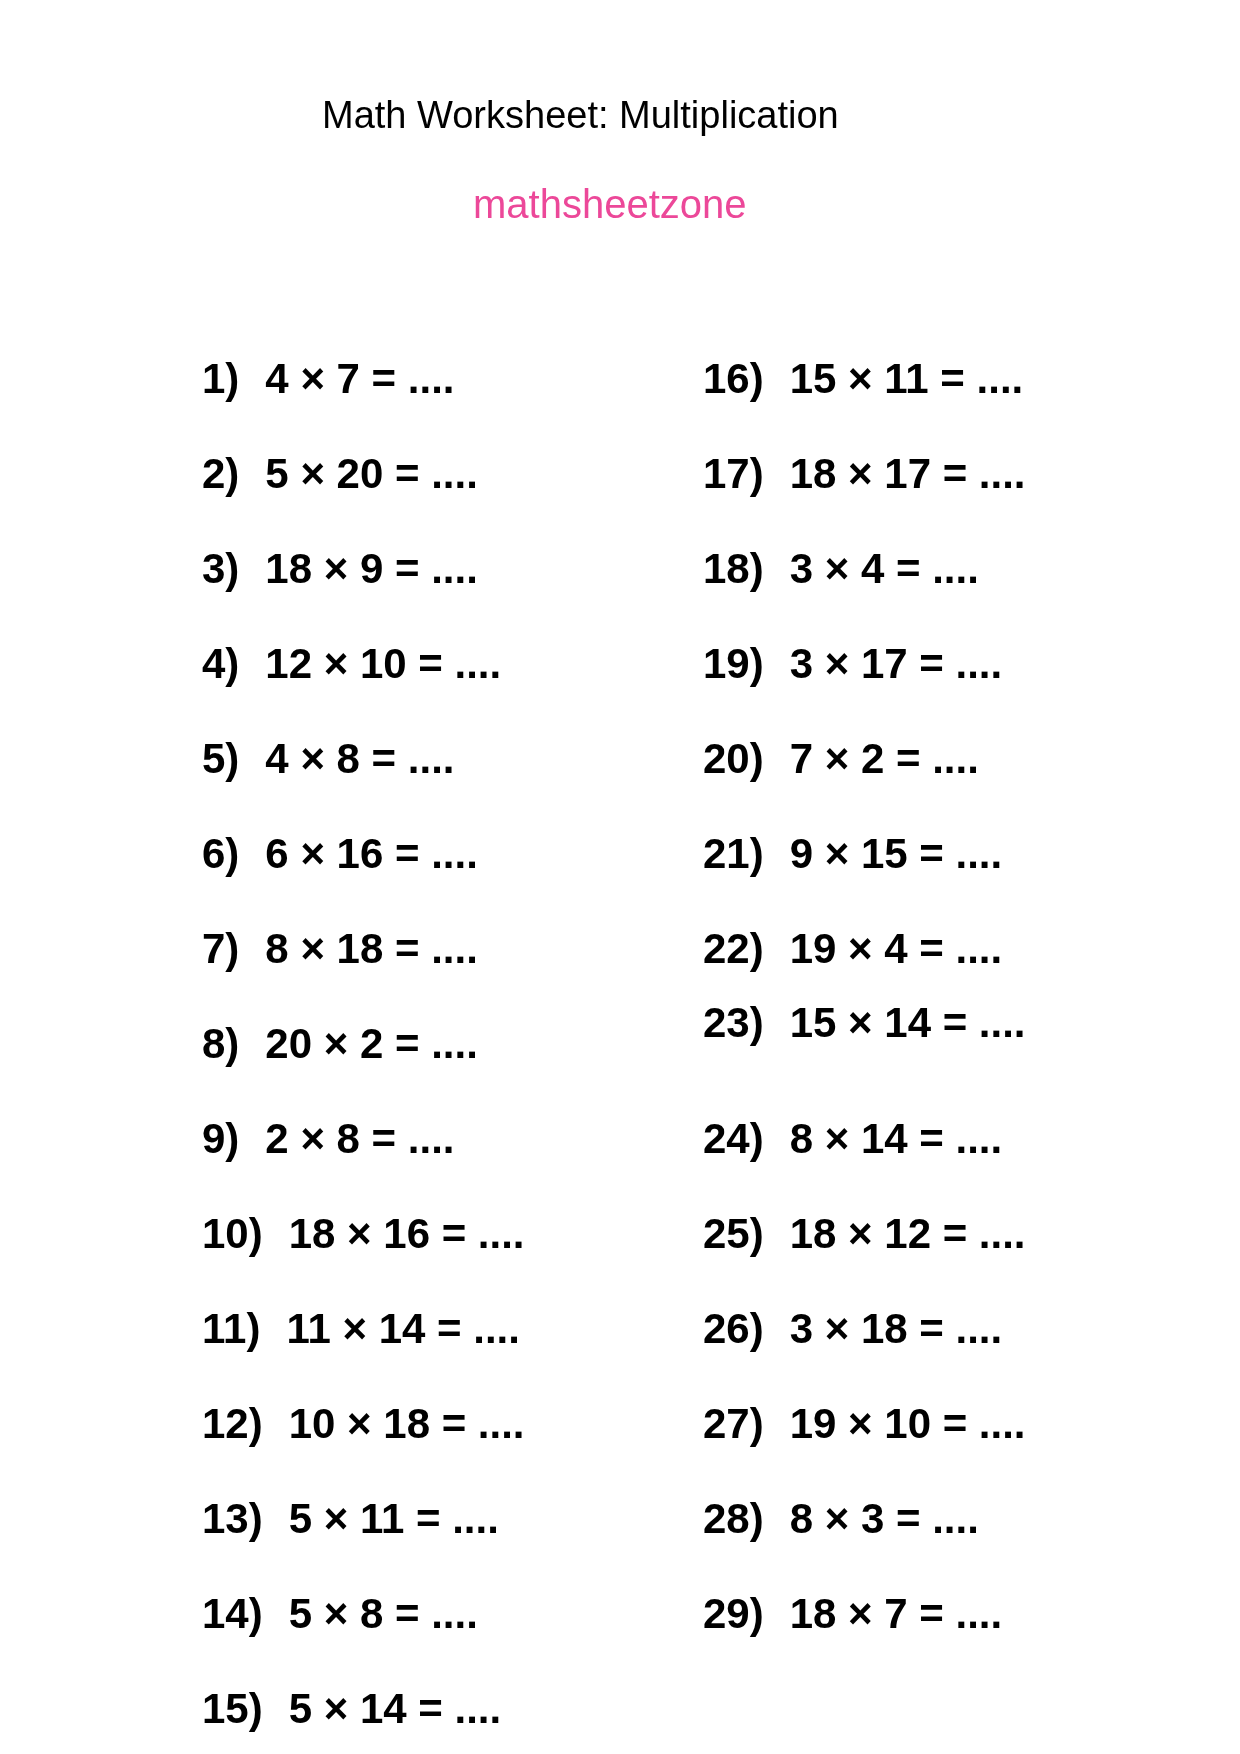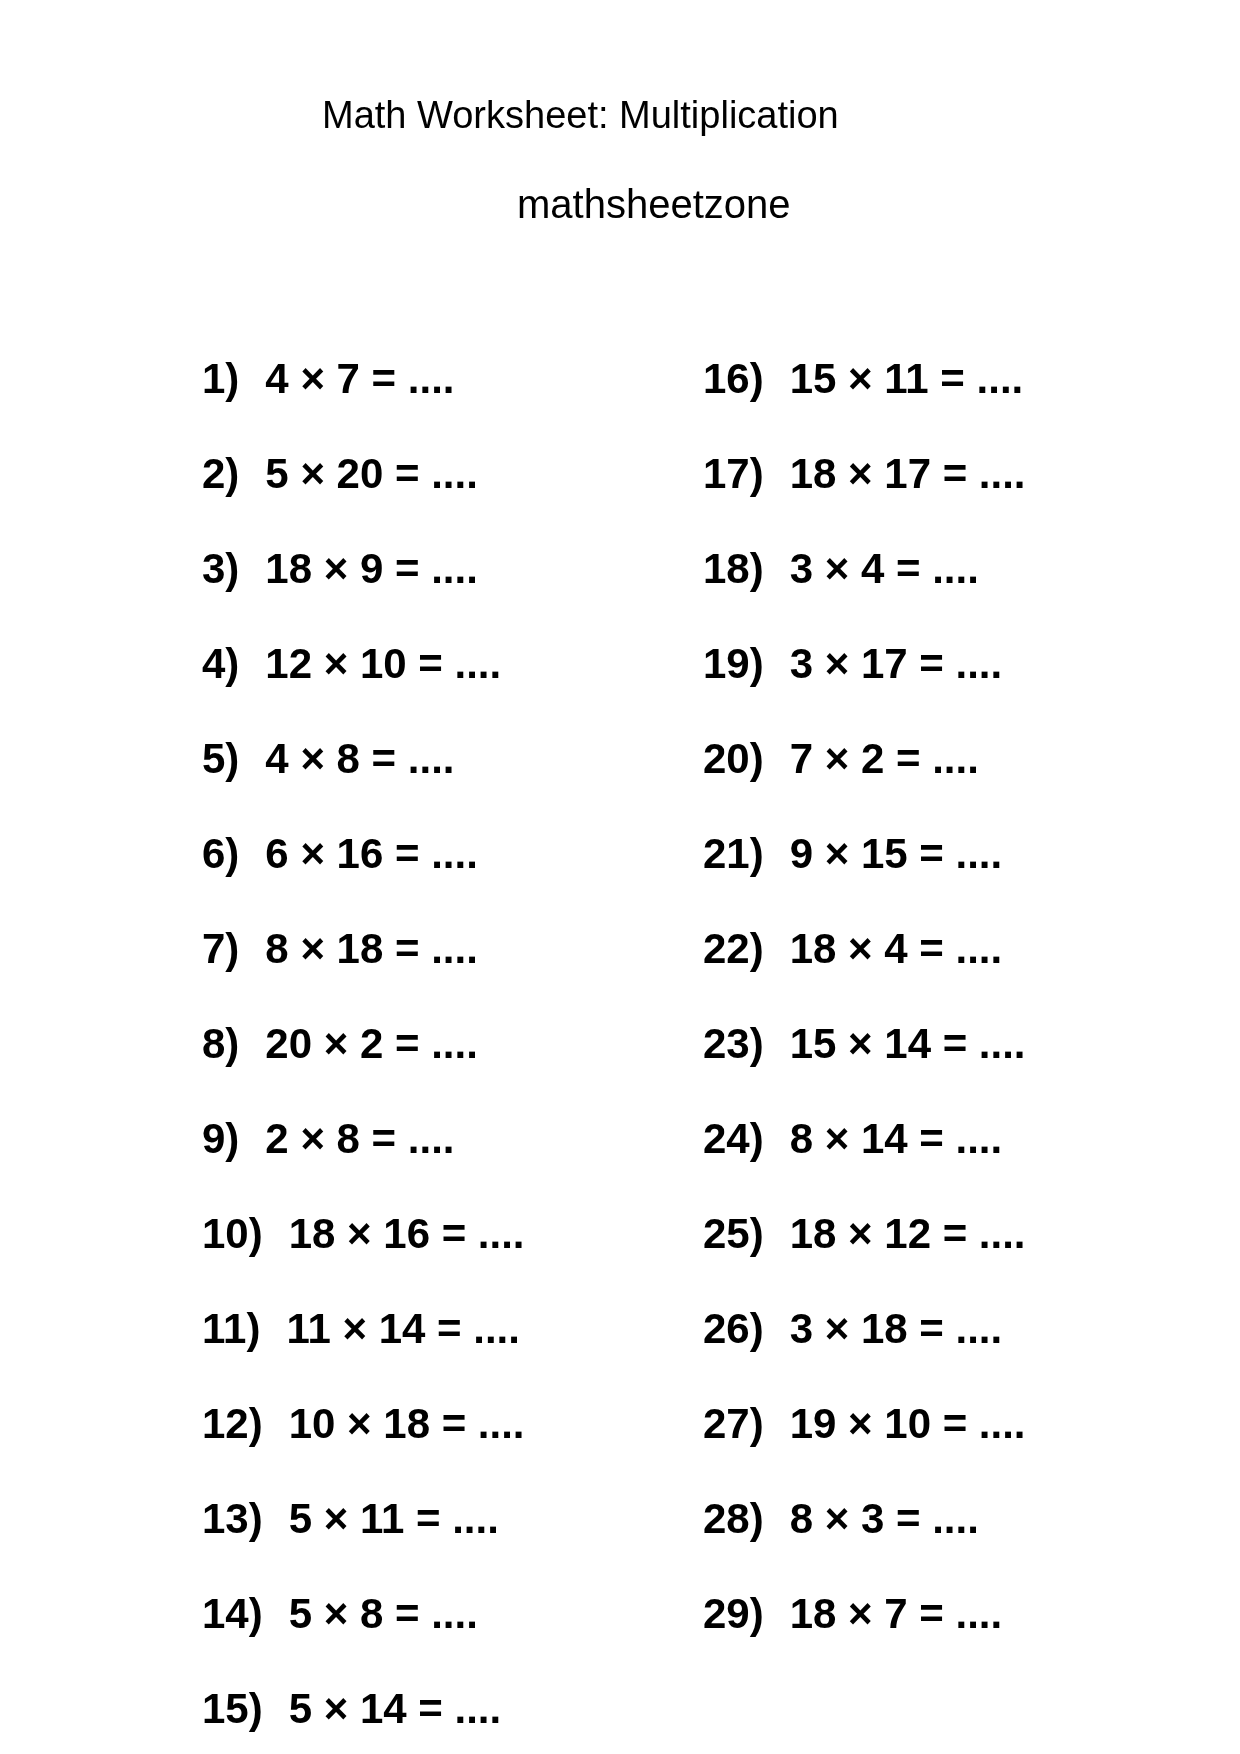--- a/index.html
+++ b/index.html
@@ -1,19 +1,19 @@
 <!DOCTYPE html>
 <html><head>
   <meta charset="utf-8">
   <style>
     html, body { margin: 0; padding: 0; background: #ffffff; }
     body { width: 1240px; height: 1754px; position: relative; overflow: hidden;
            font-family: "Liberation Sans", sans-serif; color: #000; }
     .title { position: absolute; left: 322px; top: 96px; font-size: 38px; line-height: 1; white-space: nowrap; }
-    .subtitle { position: absolute; left: 473px; top: 184px; font-size: 40px; line-height: 1; color: #000000; white-space: nowrap; margin-left: 44px; }
+    .subtitle { position: absolute; left: 473px; top: 184px; font-size: 40px; line-height: 1; color: #ec4899; white-space: nowrap; }
     .col { position: absolute; top: 0; }
     .col.left { left: 202px; }
     .col.right { left: 703px; }
     .problem { position: absolute; left: 0; font-size: 42px; line-height: 1; white-space: nowrap; font-weight: bold; }
     .num { display: inline-block; }
     .expr { display: inline-block; margin-left: 26px; }
   </style>
 </head>
 <body>
 
@@ -39,22 +39,22 @@
     <div class="problem" style="top:1688px"><span class="num">15)</span><span class="expr">5 × 14 = ....</span></div>
   </div>
 
   <div class="col right">
     <div class="problem" style="top:358px"><span class="num">16)</span><span class="expr">15 × 11 = ....</span></div>
     <div class="problem" style="top:453px"><span class="num">17)</span><span class="expr">18 × 17 = ....</span></div>
     <div class="problem" style="top:548px"><span class="num">18)</span><span class="expr">3 × 4 = ....</span></div>
     <div class="problem" style="top:643px"><span class="num">19)</span><span class="expr">3 × 17 = ....</span></div>
     <div class="problem" style="top:738px"><span class="num">20)</span><span class="expr">7 × 2 = ....</span></div>
     <div class="problem" style="top:833px"><span class="num">21)</span><span class="expr">9 × 15 = ....</span></div>
-    <div class="problem" style="top:928px"><span class="num">22)</span><span class="expr">18 × 4 = ....</span></div>
-    <div class="problem" style="top:1023px"><span class="num">23)</span><span class="expr">15 × 14 = ....</span></div>
+    <div class="problem" style="top:928px"><span class="num">22)</span><span class="expr">19 × 4 = ....</span></div>
+    <div class="problem" style="top:1002px"><span class="num">23)</span><span class="expr">15 × 14 = ....</span></div>
     <div class="problem" style="top:1118px"><span class="num">24)</span><span class="expr">8 × 14 = ....</span></div>
     <div class="problem" style="top:1213px"><span class="num">25)</span><span class="expr">18 × 12 = ....</span></div>
     <div class="problem" style="top:1308px"><span class="num">26)</span><span class="expr">3 × 18 = ....</span></div>
     <div class="problem" style="top:1403px"><span class="num">27)</span><span class="expr">19 × 10 = ....</span></div>
     <div class="problem" style="top:1498px"><span class="num">28)</span><span class="expr">8 × 3 = ....</span></div>
     <div class="problem" style="top:1593px"><span class="num">29)</span><span class="expr">18 × 7 = ....</span></div>
   </div>
 </div>
 
 </body></html>

